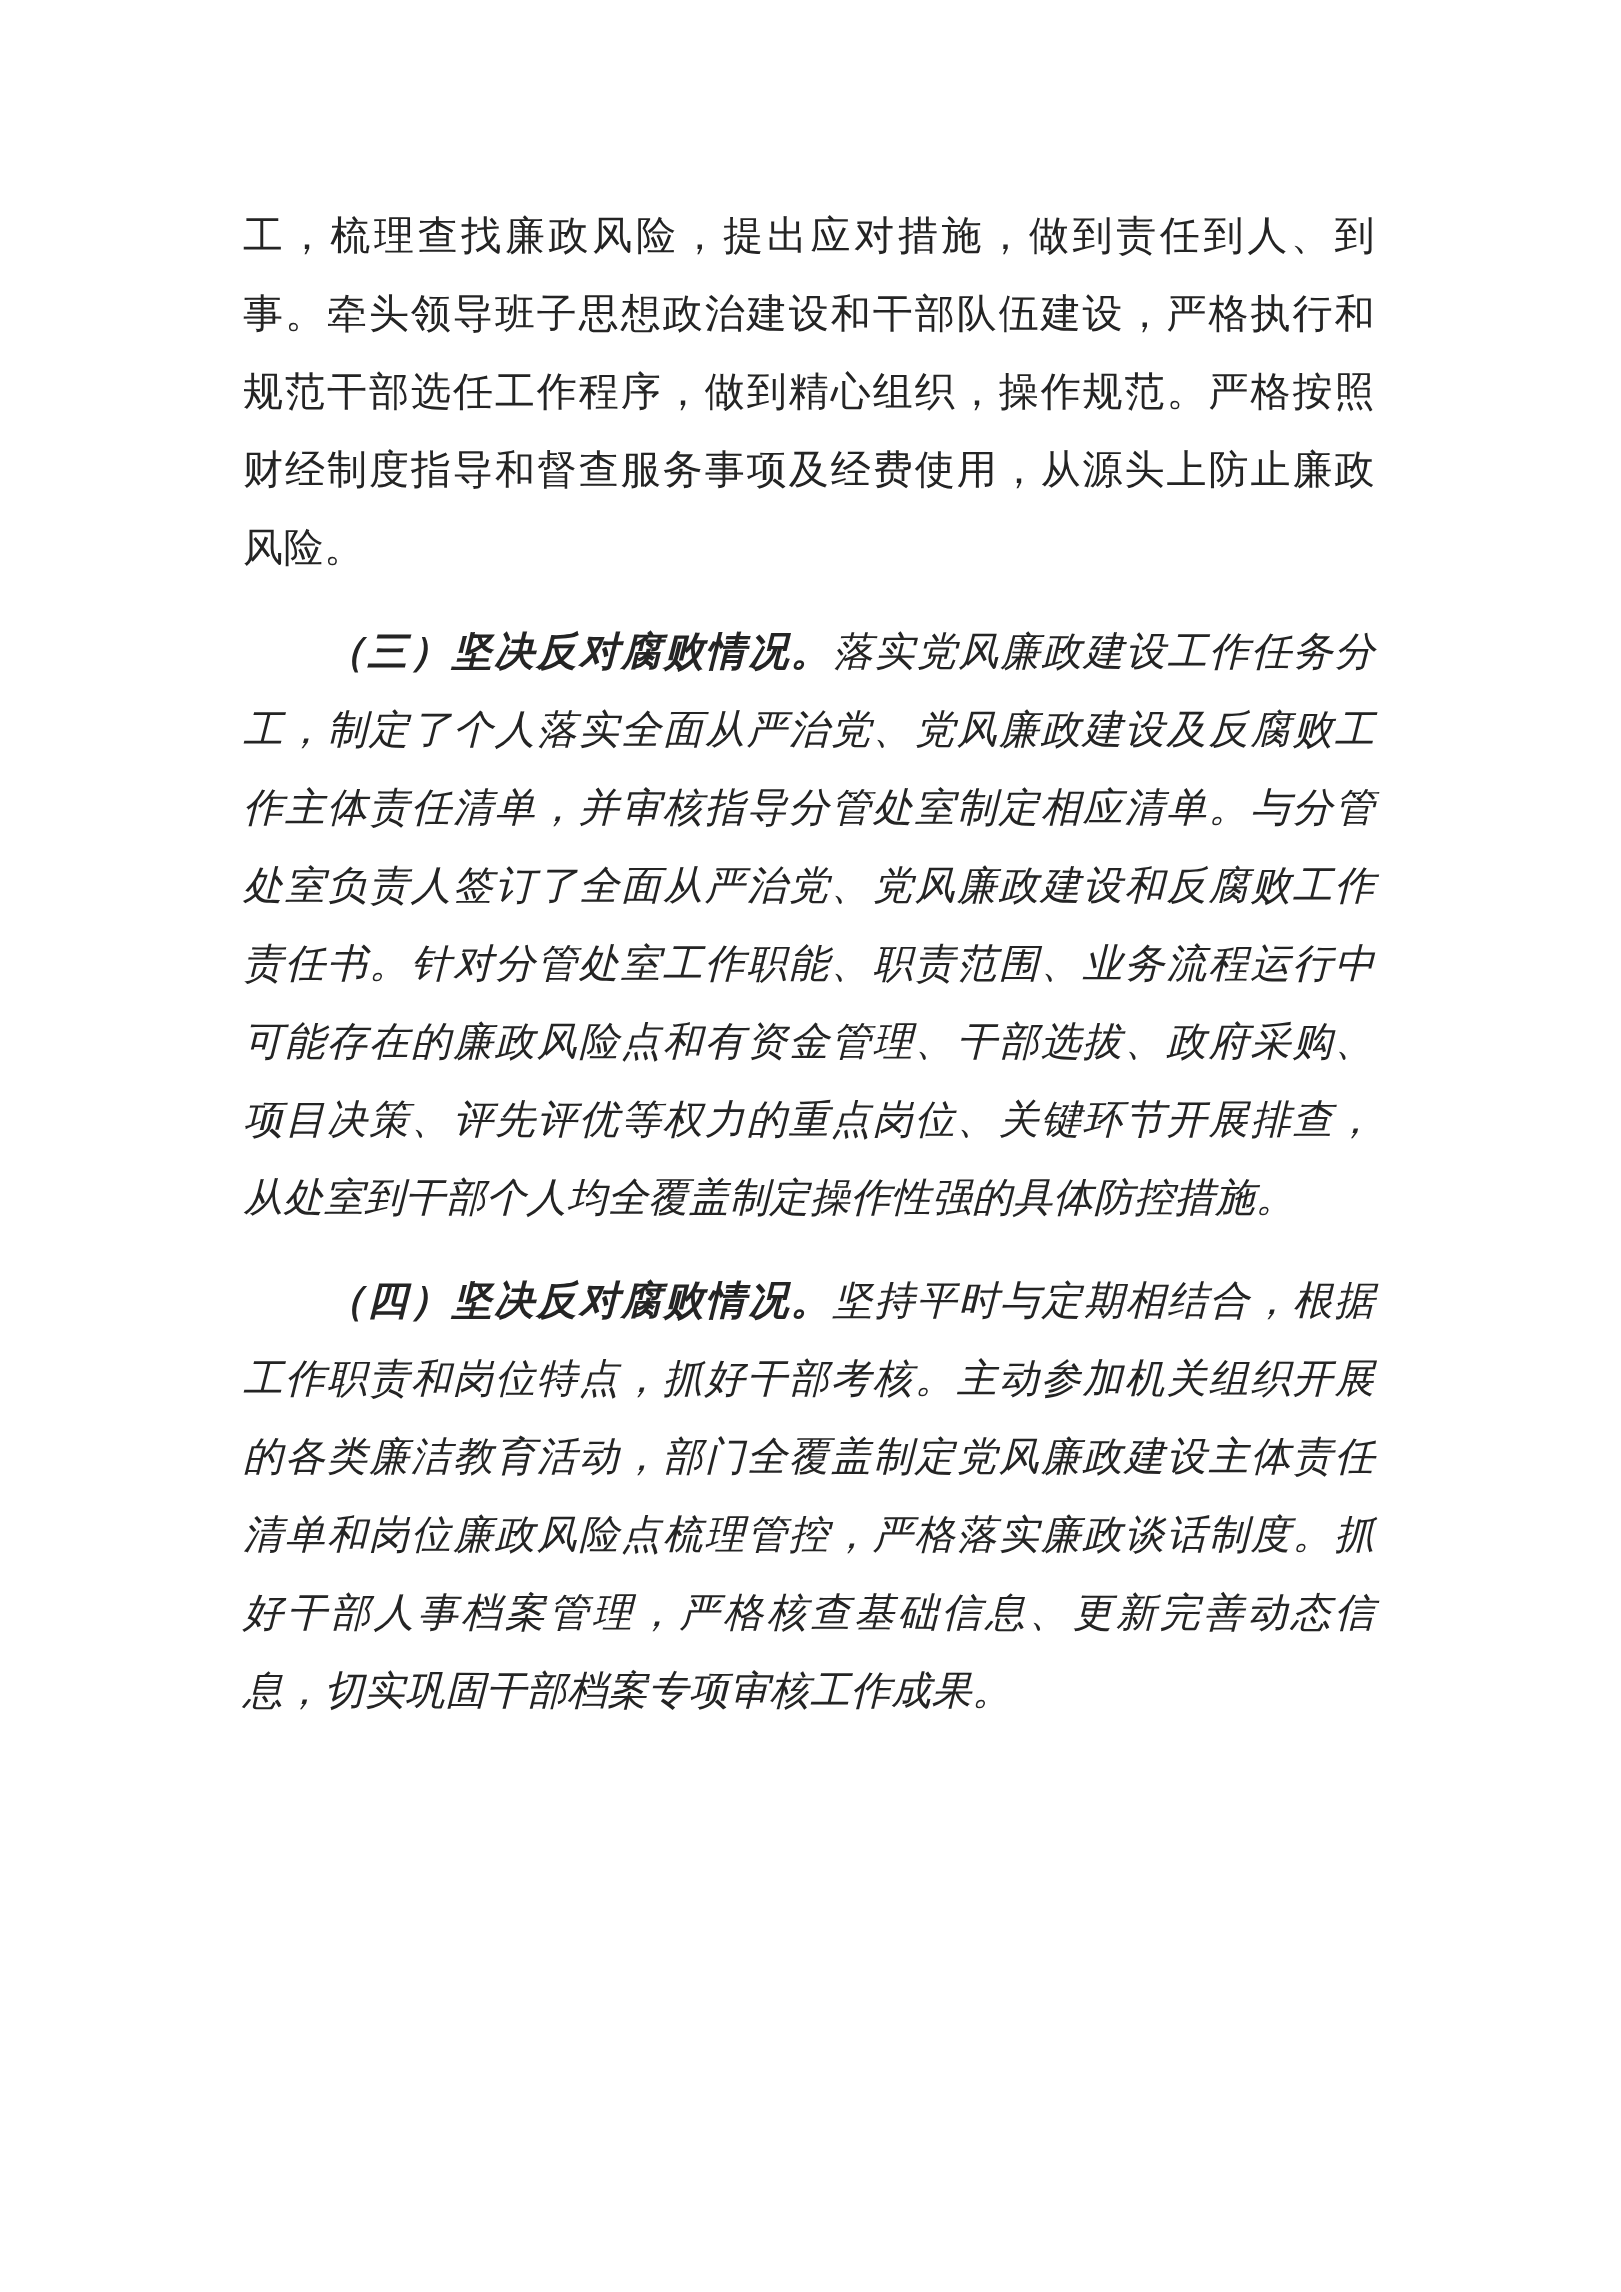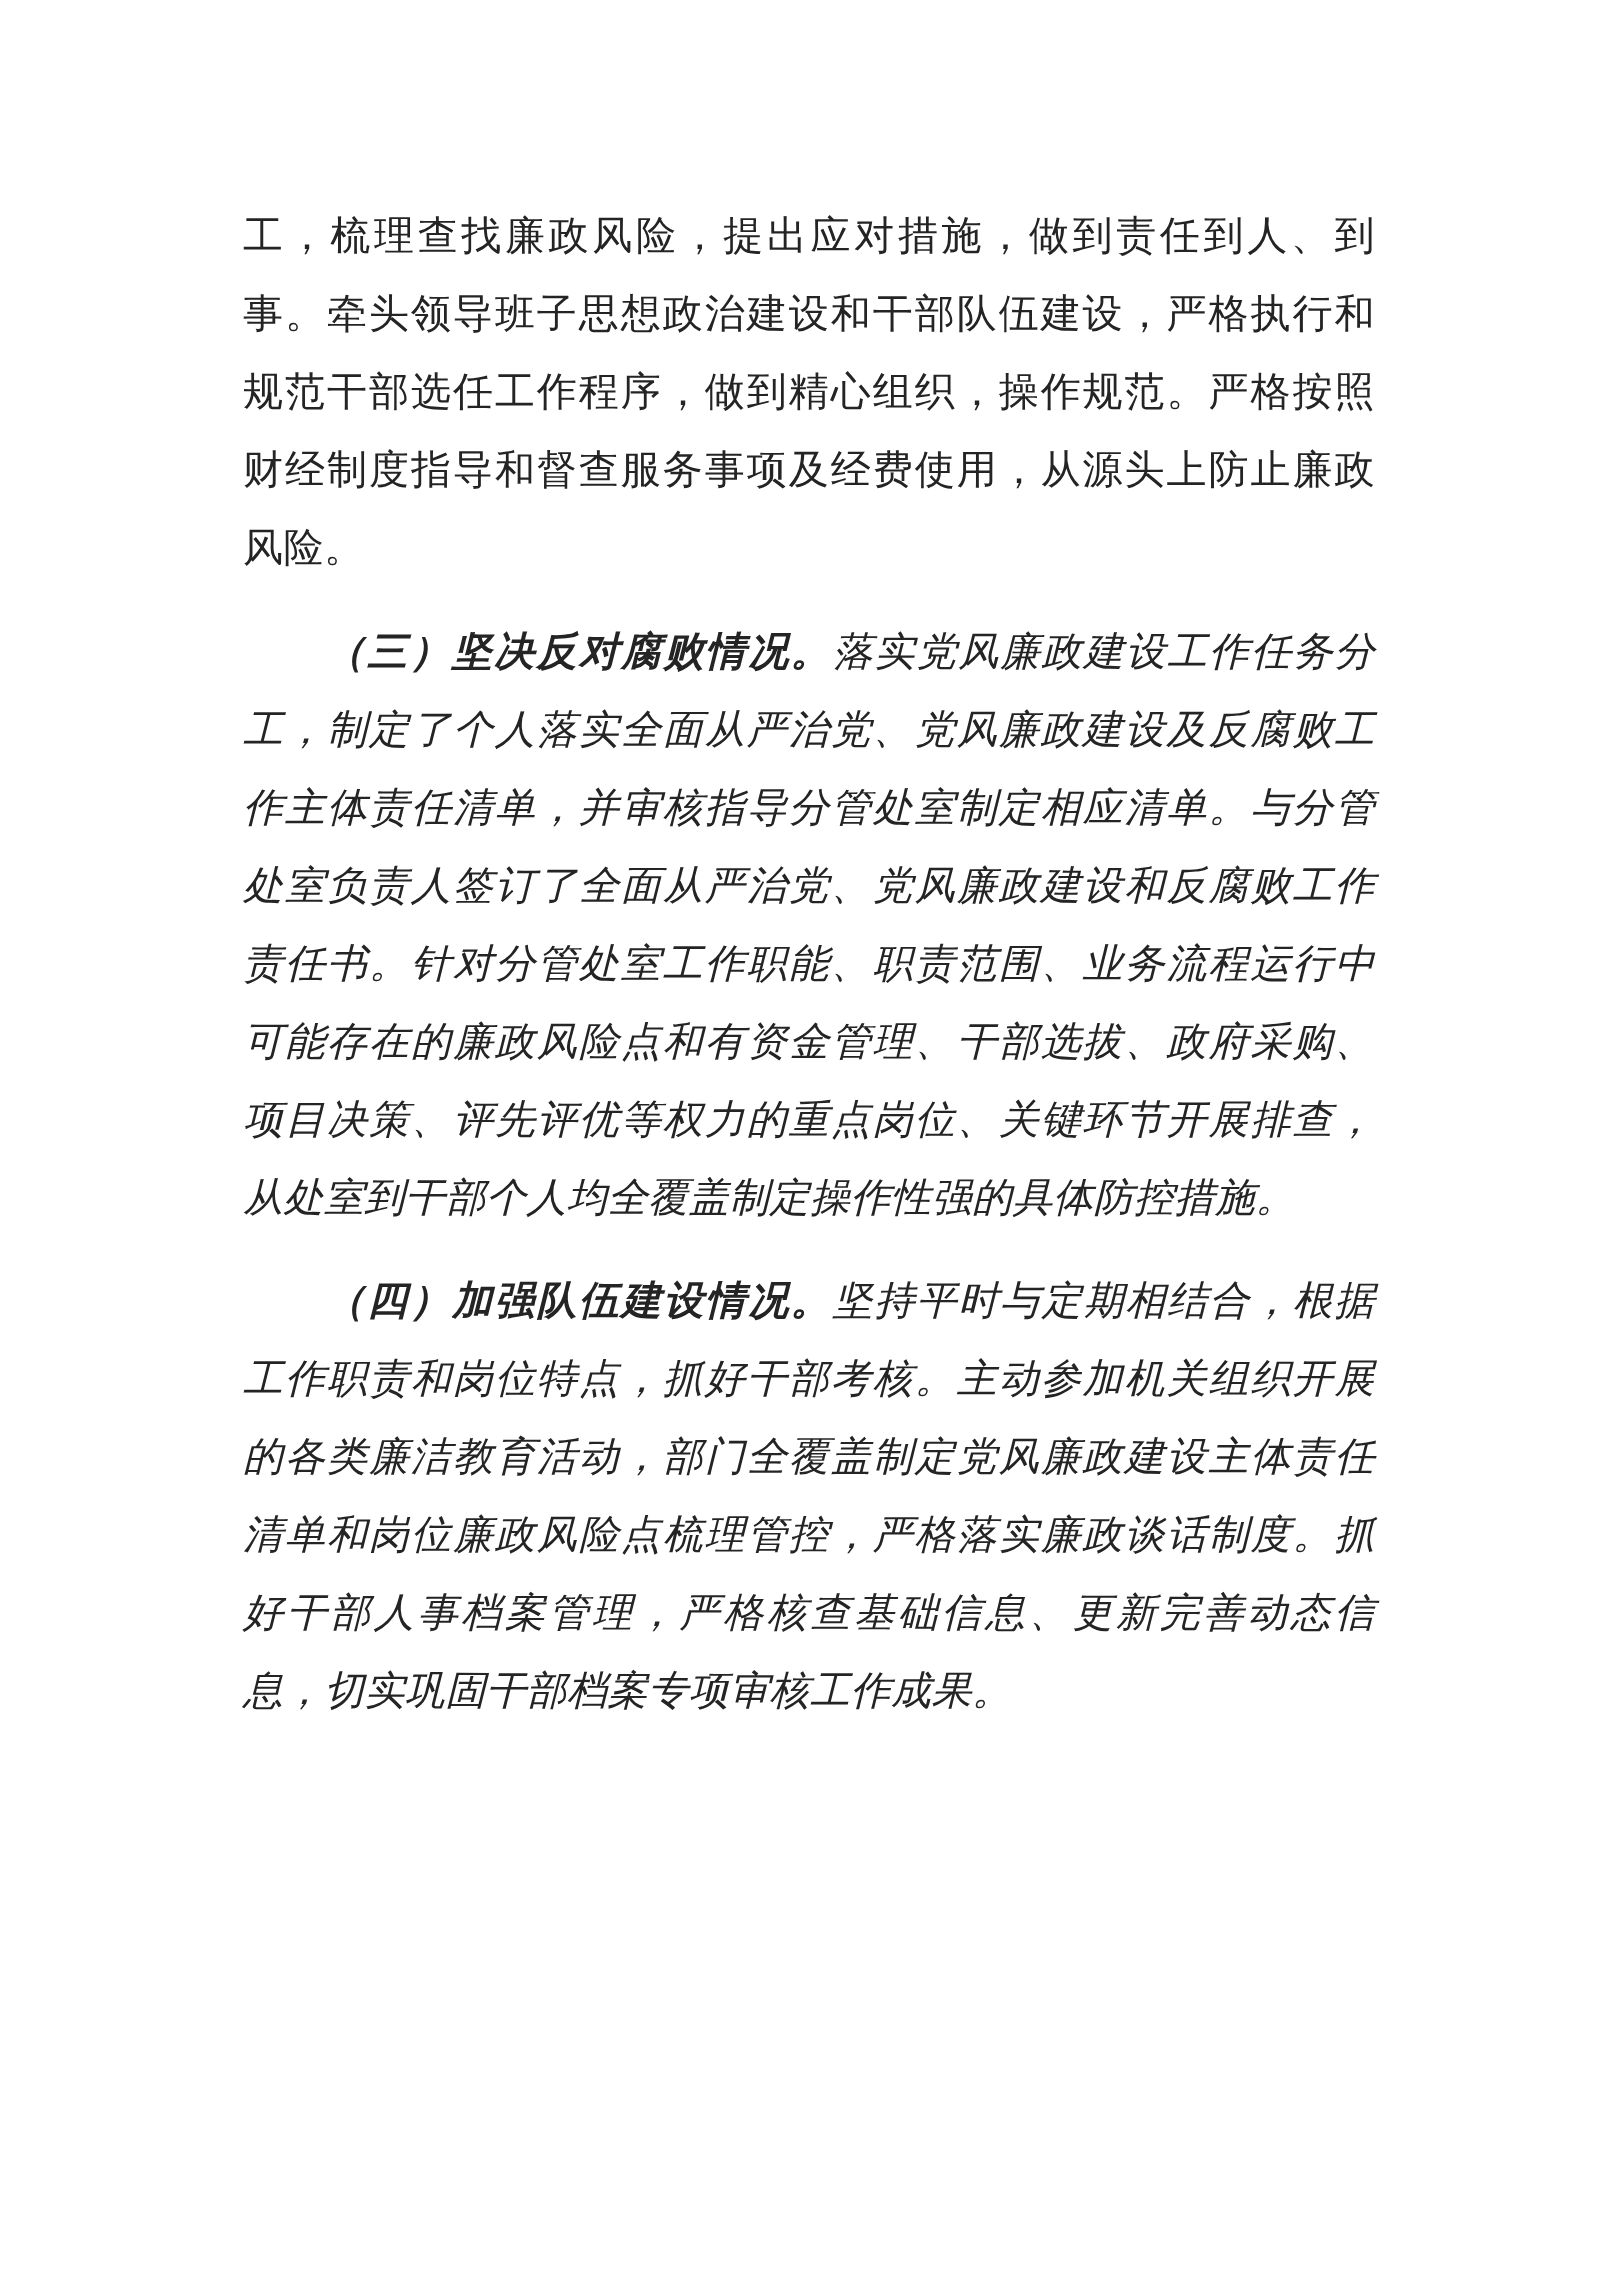--- a/index.html
+++ b/index.html
@@ -59,18 +59,18 @@
 
     <p class="para">
       <span>工，梳理查找廉政风险，提出应对措施，做到责任到人、到事。牵头领导班子思想政治建设和干部队伍建设，严格执行和规范干部选任工作程序，做到精心组织，操作规范。严格按照财经制度指导和督查服务事项及经费使用，从源头上防止廉政风险。</span>
     </p>
 
     <p class="para indent">
       <span class="lead">（三）坚决反对腐败情况。</span><span>落实党风廉政建设工作任务分工，制定了个人落实全面从严治党、党风廉政建设及反腐败工作主体责任清单，并审核指导分管处室制定相应清单。与分管处室负责人签订了全面从严治党、党风廉政建设和反腐败工作责任书。针对分管处室工作职能、职责范围、业务流程运行中可能存在的廉政风险点和有资金管理、干部选拔、政府采购、项目决策、评先评优等权力的重点岗位、关键环节开展排查，从处室到干部个人均全覆盖制定操作性强的具体防控措施。</span>
     </p>
 
     <p class="para indent">
-      <span class="lead">（四）加强队伍建设情况。</span><span>坚持平时与定期相结合，根据工作职责和岗位特点，抓好干部考核。主动参加机关组织开展的各类廉洁教育活动，部门全覆盖制定党风廉政建设主体责任清单和岗位廉政风险点梳理管控，严格落实廉政谈话制度。抓好干部人事档案管理，严格核查基础信息、更新完善动态信息，切实巩固干部档案专项审核工作成果。</span>
+      <span class="lead">（四）坚决反对腐败情况。</span><span>坚持平时与定期相结合，根据工作职责和岗位特点，抓好干部考核。主动参加机关组织开展的各类廉洁教育活动，部门全覆盖制定党风廉政建设主体责任清单和岗位廉政风险点梳理管控，严格落实廉政谈话制度。抓好干部人事档案管理，严格核查基础信息、更新完善动态信息，切实巩固干部档案专项审核工作成果。</span>
     </p>
 
   </div>
 </div>
 
 
 </body></html>

